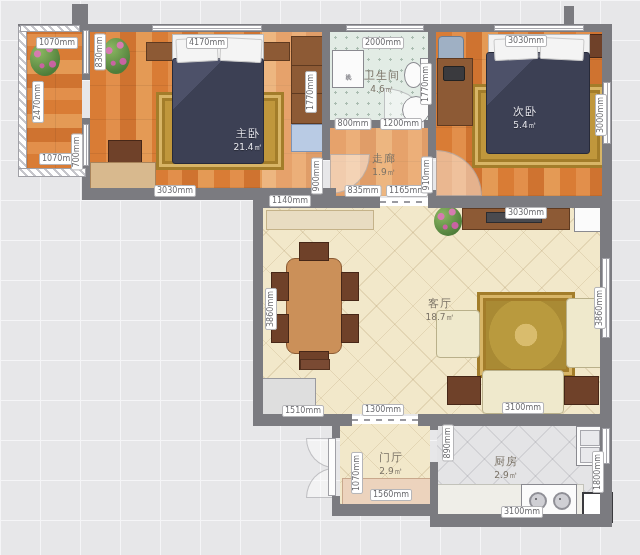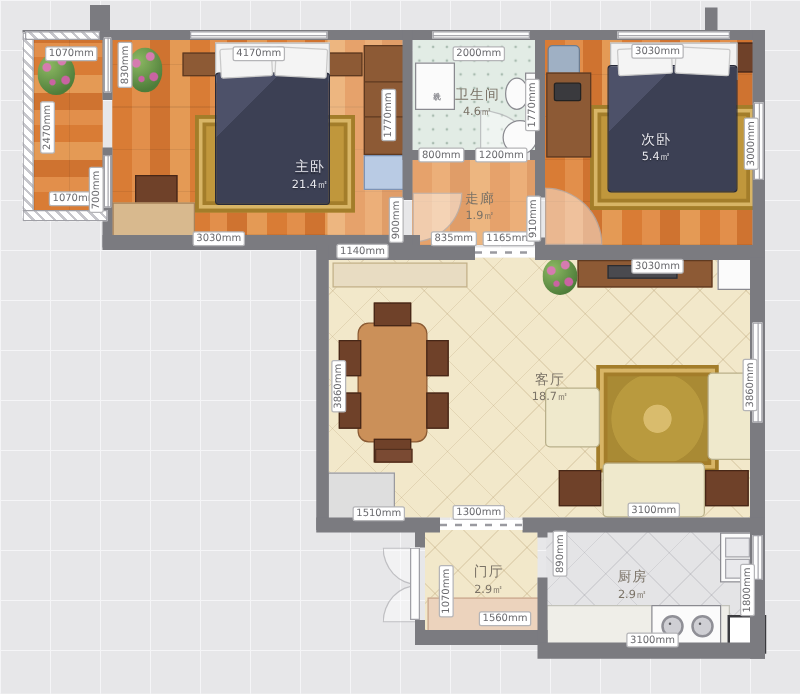--- a/index.html
+++ b/index.html
@@ -251,18 +251,18 @@
   <div class="d v" style="left:427px;top:175px">910mm</div>
   <div class="d" style="left:526px;top:41px">3030mm</div>
   <div class="d v" style="left:601px;top:115px">3000mm</div>
   <div class="d" style="left:526px;top:213px">3030mm</div>
   <div class="d v" style="left:271px;top:309px">3860mm</div>
   <div class="d v" style="left:600px;top:308px">3860mm</div>
   <div class="d" style="left:523px;top:408px">3100mm</div>
   <div class="d" style="left:303px;top:411px">1510mm</div>
   <div class="d" style="left:383px;top:410px">1300mm</div>
   <div class="d v" style="left:357px;top:473px">1070mm</div>
-  <div class="d" style="left:404px;top:495px">1560mm</div>
+  <div class="d" style="left:391px;top:495px">1560mm</div>
   <div class="d v" style="left:448px;top:443px">890mm</div>
   <div class="d v" style="left:598px;top:472px">1800mm</div>
   <div class="d" style="left:522px;top:512px">3100mm</div>
 
 </div>
 
 </body></html>

